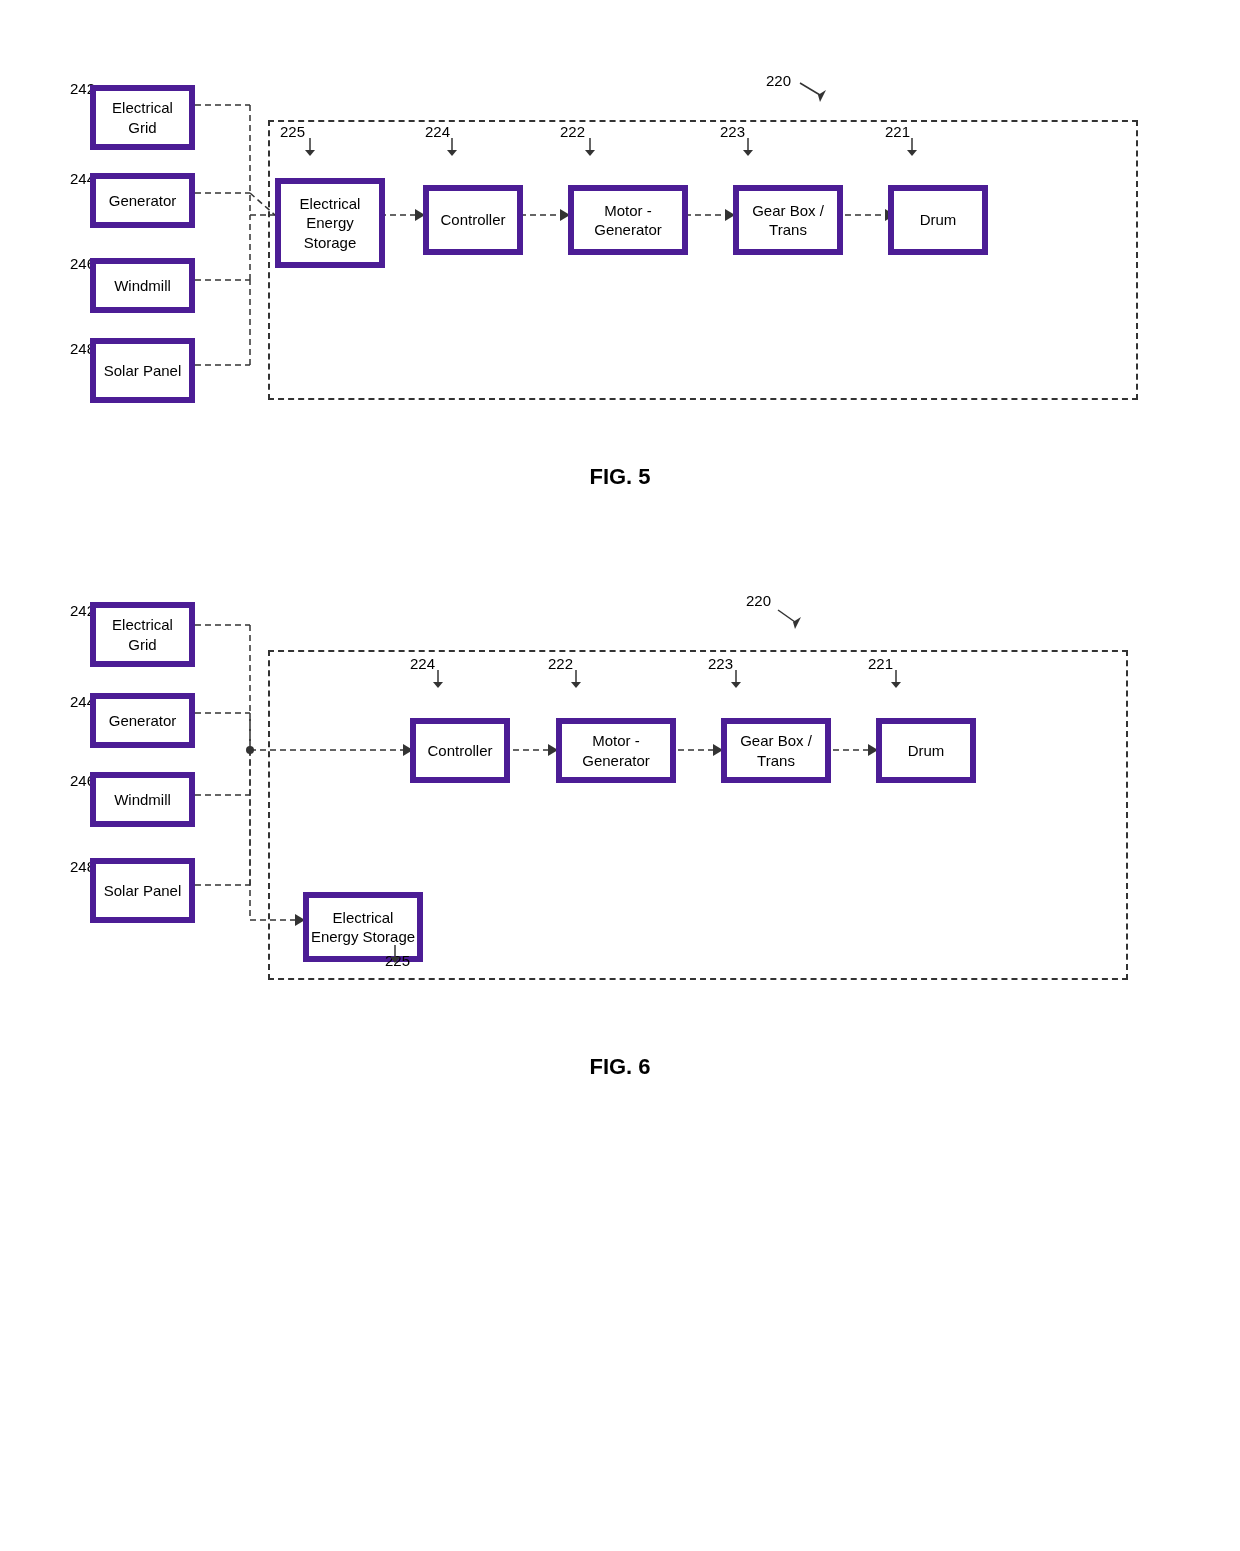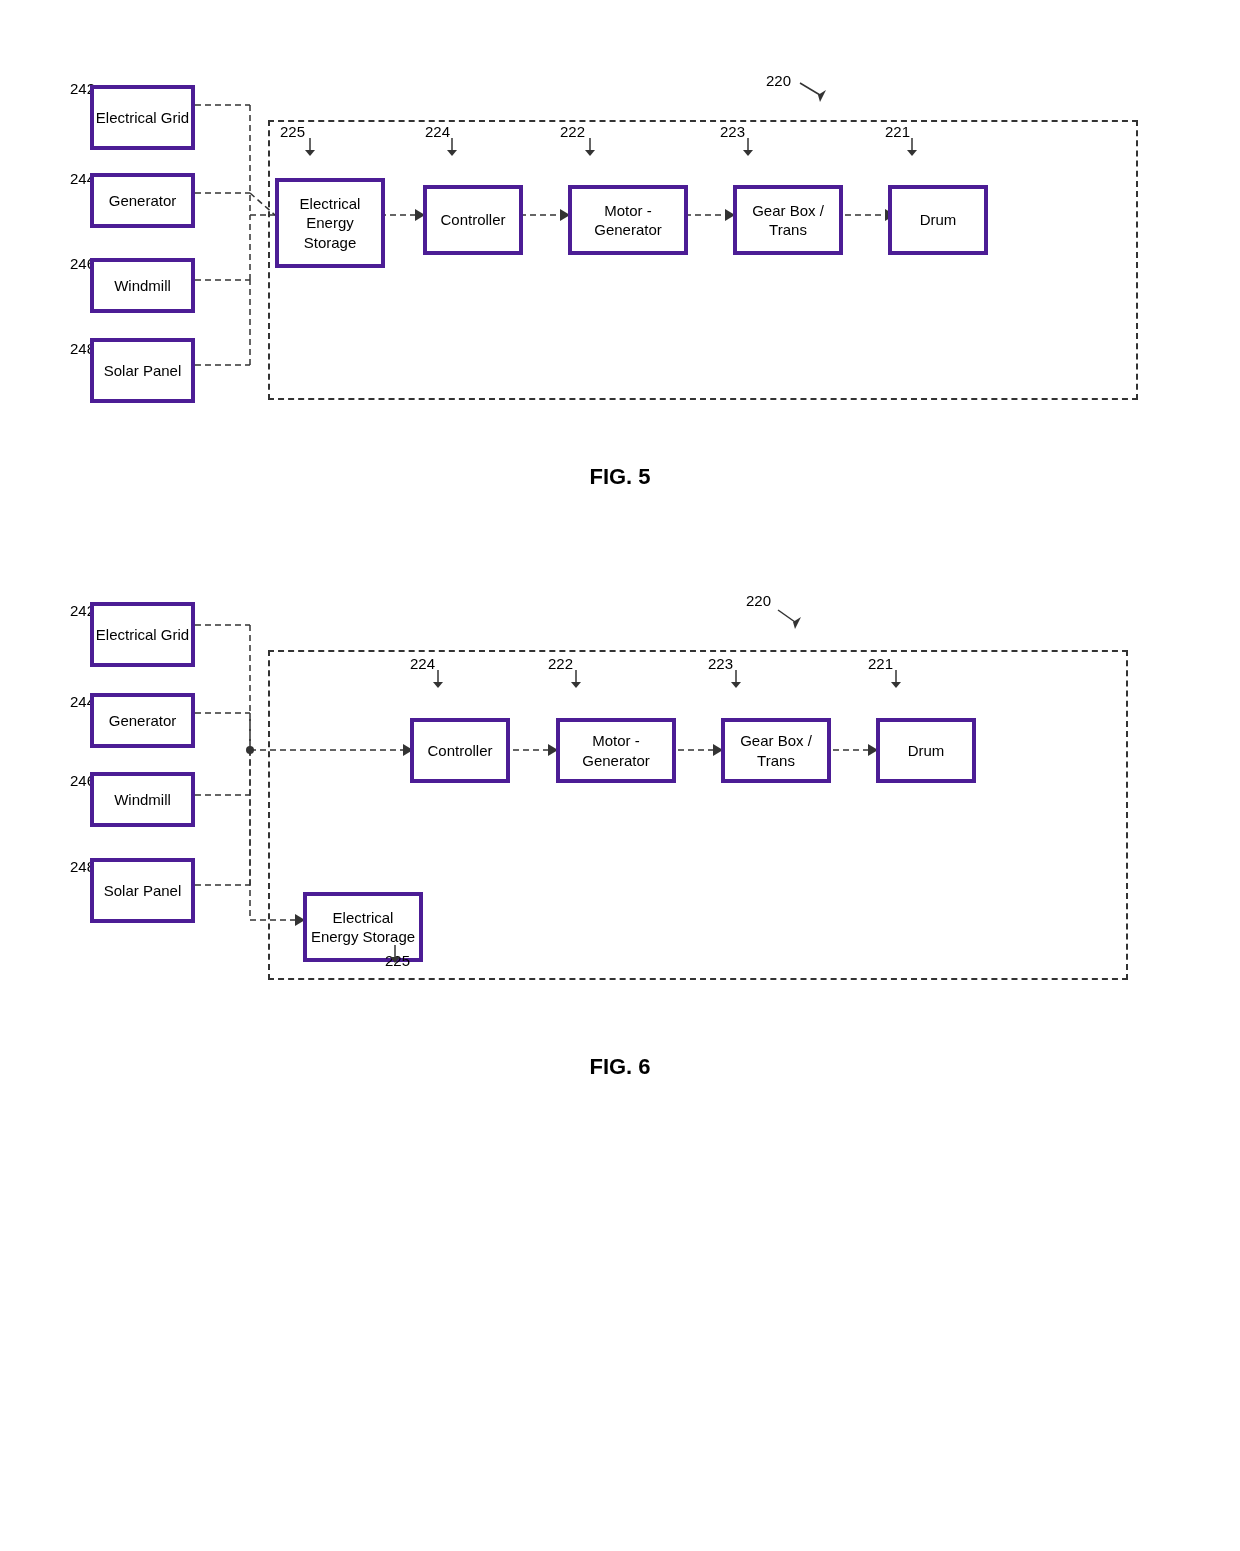--- a/index.html
+++ b/index.html
@@ -28,21 +28,21 @@
 
     .fig-label {
       text-align: center;
       font-size: 22px;
       font-weight: bold;
       margin-top: 10px;
     }
 
     
     .box {
-      border: 4px solid #4c1d95;
+      border: 6px solid #4c1d95;
       background: #fff;
       display: flex;
       align-items: center;
       justify-content: center;
       text-align: center;
       font-size: 15px;
       line-height: 1.3;
       position: absolute;
     }
 

